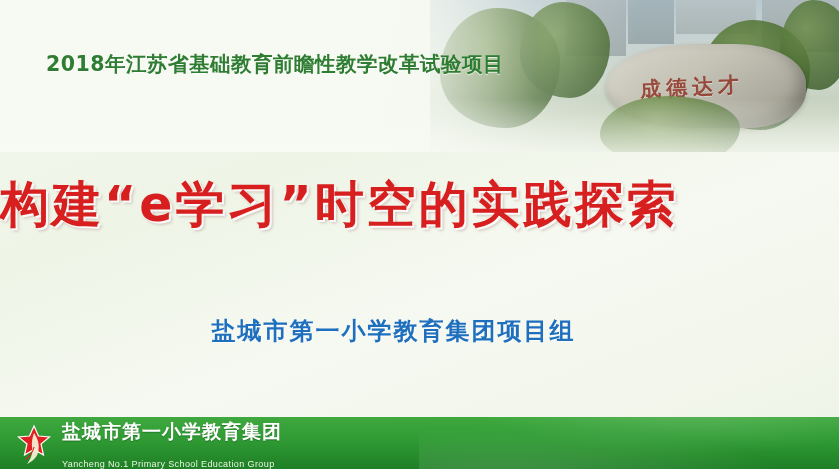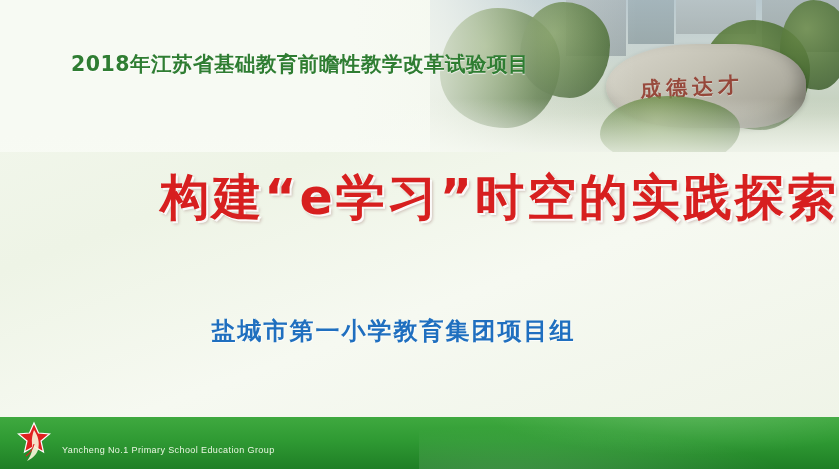--- a/index.html
+++ b/index.html
@@ -148,29 +148,28 @@
     position: absolute;
     left: 46px;
     top: 50px;
     font-family: "DejaVu Sans", sans-serif;
     font-size: 20.5px;
     font-weight: bold;
     color: #2f7d32;
     letter-spacing: .5px;
     white-space: nowrap;
     text-shadow: 0 1px 1px rgba(255,255,255,.8);
-    margin-left: 25px;
   }
 
   .main-title {
     position: absolute;
     left: 0;
-    top: 165px;
-    width: 839px;
-    text-align: right;
+    top: 172px;
+    width: 839px;
+    text-align: left;
     font-family: "DejaVu Sans", sans-serif;
     font-size: 49px;
     font-weight: bold;
     color: #d71f1f;
     letter-spacing: 3px;
     white-space: nowrap;
     text-shadow: 2px 2px 0 rgba(255,255,255,.9), 3px 3px 3px rgba(120,60,60,.28);
   }
 
   .team-line {
@@ -275,18 +274,19 @@
     <div class="footer-deco"></div>
     <div class="footer-inner">
       <div class="logo-mark">
         <svg width="40" height="44" viewBox="0 0 40 44" xmlns="http://www.w3.org/2000/svg">
           <path d="M20 3 L24.5 13 L35.5 14 L27 21 L29.5 32 L20 26.5 L10.5 32 L13 21 L4.5 14 L15.5 13 Z" fill="#e02020" stroke="#ffffff" stroke-width="1.2"></path>
           <path d="M20 10 C24 16 26 22 24 30 C22 36 17 39 13 41 C17 36 19 30 18 24 C17.4 19 18.5 14 20 10 Z" fill="#f7f2d8" opacity="0.92"></path>
           <path d="M12 36 C16 33 19 29 20 24" stroke="#e02020" stroke-width="1.1" fill="none"></path>
         </svg>
       </div>
       <div class="logo-stack">
+        <div class="logo-text-cn">盐城市第一小学教育集团</div>
         <div class="logo-text-en">Yancheng No.1 Primary School Education Group</div>
       </div>
     </div>
   </div>
 
 </div>
 
 </body></html>

